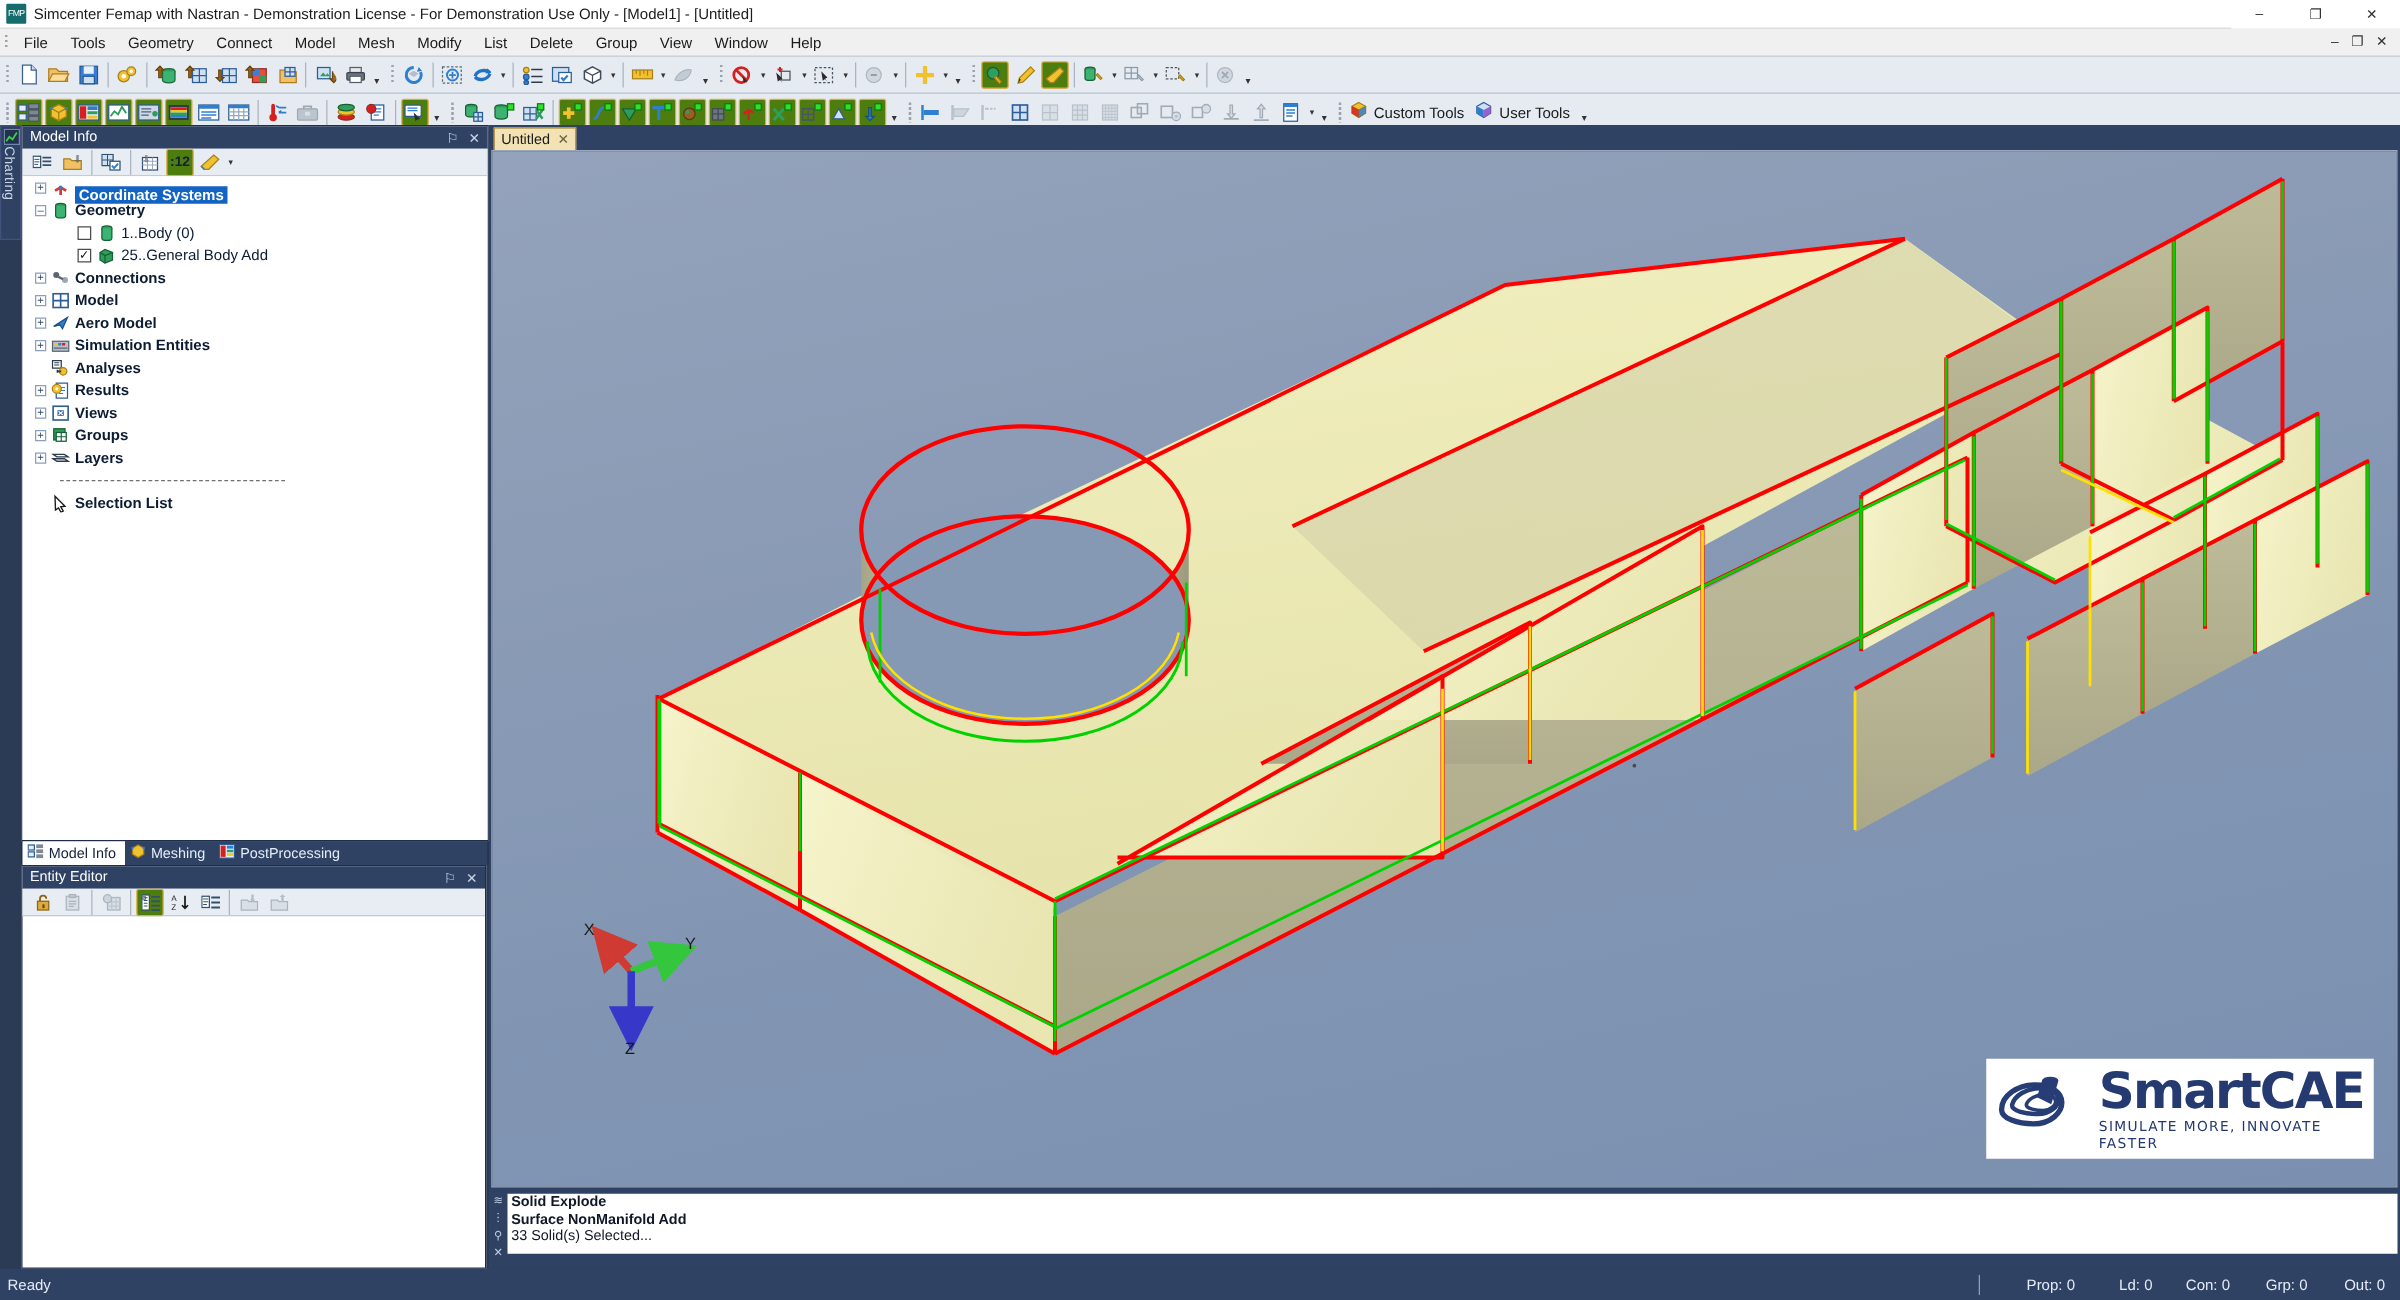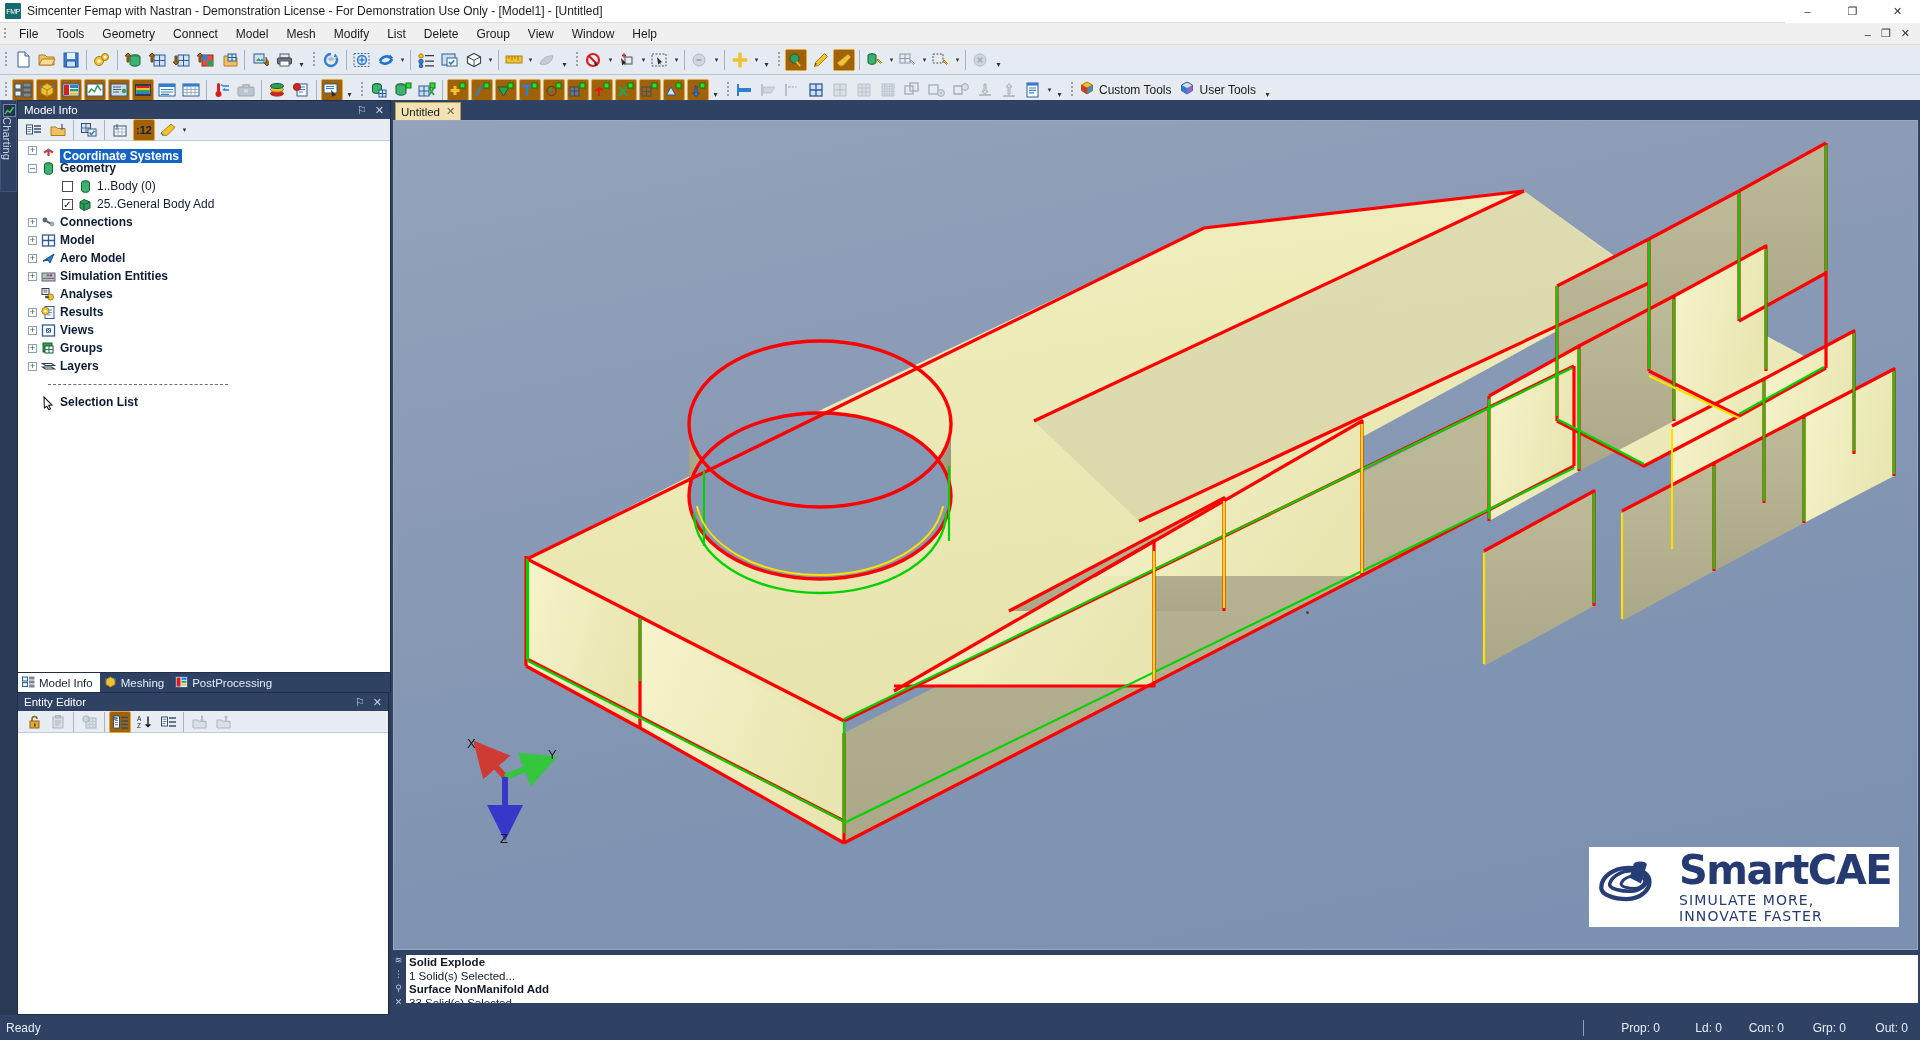--- a/index.html
+++ b/index.html
@@ -63,21 +63,21 @@
   .tb-group { display: flex; align-items: center; height: 28px; padding: 0 1px; }
   .grip { width: 8px; height: 22px; display:flex; align-items:center; justify-content:center; margin: 0 1px;}
   .grip i { display:block; width: 2px; height: 16px; background:
       repeating-linear-gradient(to bottom, #9aa3ad 0 2px, transparent 2px 4px); }
   .tb-sep { width: 1px; height: 20px; background: #aab4bf; margin: 0 3px; }
   .tbi {
     width: 22px; height: 22px; margin: 0 1px;
     display: flex; align-items: center; justify-content: center;
     position: relative; border: 1px solid transparent; border-radius: 2px;
   }
-  .tbi.active { border-color: #e0a93f; background: #a16207; }
+  .tbi.active { border-color: #e0a93f; background: #4d7c0f; }
   .tbi svg { display:block; }
   .tb-caret {
     width: 9px; height: 22px; display:flex; align-items:center; justify-content:center;
     font-size: 7px; color: #333;
   }
   .tb-overflow {
     width: 11px; height: 22px; display:flex; align-items:flex-end; justify-content:center;
     font-size: 8px; color: #333; padding-bottom: 2px;
   }
   .tb-text-item {
@@ -177,21 +177,21 @@
     position: absolute; left: 912px; top: 490px; width: 3px; height: 3px;
     background: #4a4a4a; border-radius: 50%;
   }
 
   .logo {
     position: absolute; right: 18px; bottom: 22px; width: 310px; height: 80px;
     background: #ffffff; display: flex; align-items: center; padding: 4px 8px;
   }
   .logo-text { margin-left: 4px; }
   .logo-word { font-size: 40px; font-weight: bold; color: #243a70; letter-spacing: -1.5px; line-height: 40px; font-family: "DejaVu Sans", sans-serif;}
-  .logo-sub { font-size: 14px; color: #243a70; letter-spacing: 1.1px; margin-top: 2px; font-family: "DejaVu Sans", sans-serif;}
+  .logo-sub { font-size: 11px; color: #243a70; letter-spacing: 1.1px; margin-top: 2px; font-family: "DejaVu Sans", sans-serif;}
 
   
   #messages {
     position: absolute; left: 391px; top: 953px; width: 1529px; height: 62px;
     background: #2f4264;
     display: flex;
   }
   .msg-gutter {
     width: 15px; height: 62px; display:flex; flex-direction: column; align-items:center;
     padding-top: 2px; gap: 4px; color: #c0cde2; font-size: 9px;
@@ -1368,21 +1368,20 @@
 
 <div id="messages">
   <div class="msg-gutter">
     <span>≋</span>
     <span>⋮</span>
     <span>⚲</span>
     <span>✕</span>
   </div>
   <div class="msg-body">
       <div class="msg-line b">Solid Explode</div>
-      <div class="msg-line">1 Solid(s) Selected...</div>
       <div class="msg-line b">Surface NonManifold Add</div>
       <div class="msg-line">33 Solid(s) Selected...</div>
     </div>
 </div>
 
 <div class="statusbar">
   <div class="status-left">Ready</div>
   <div class="status-right">
     <span class="vsep"></span>
     <span class="sfield">Prop: 0</span>

